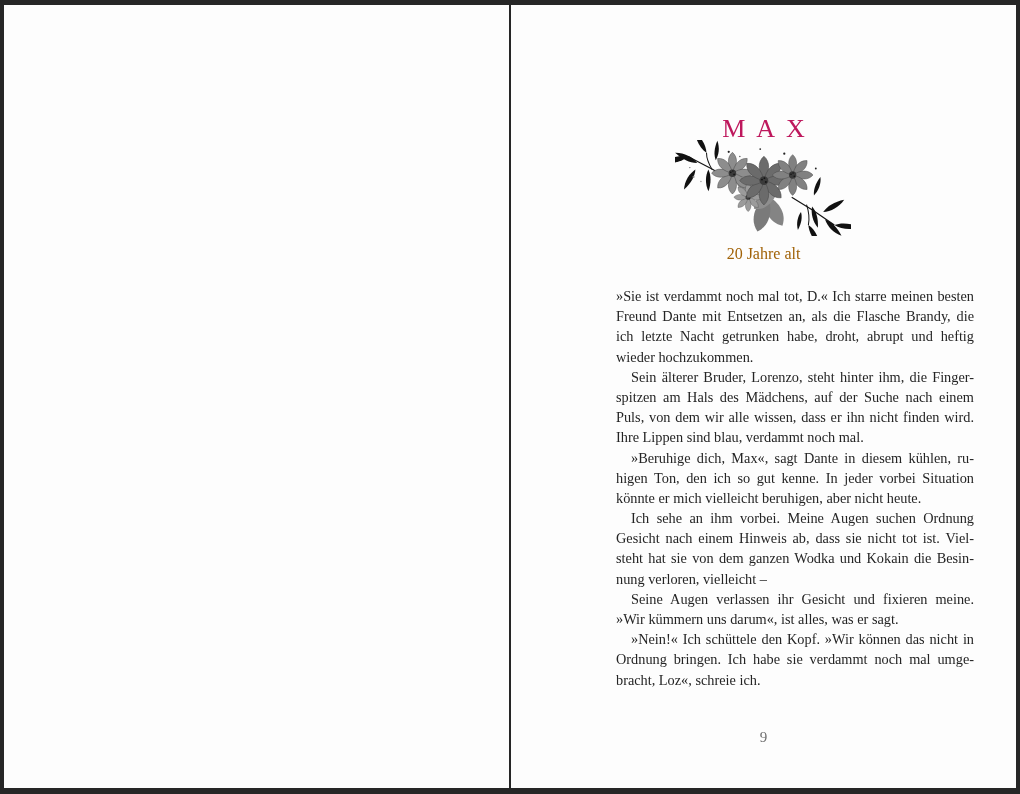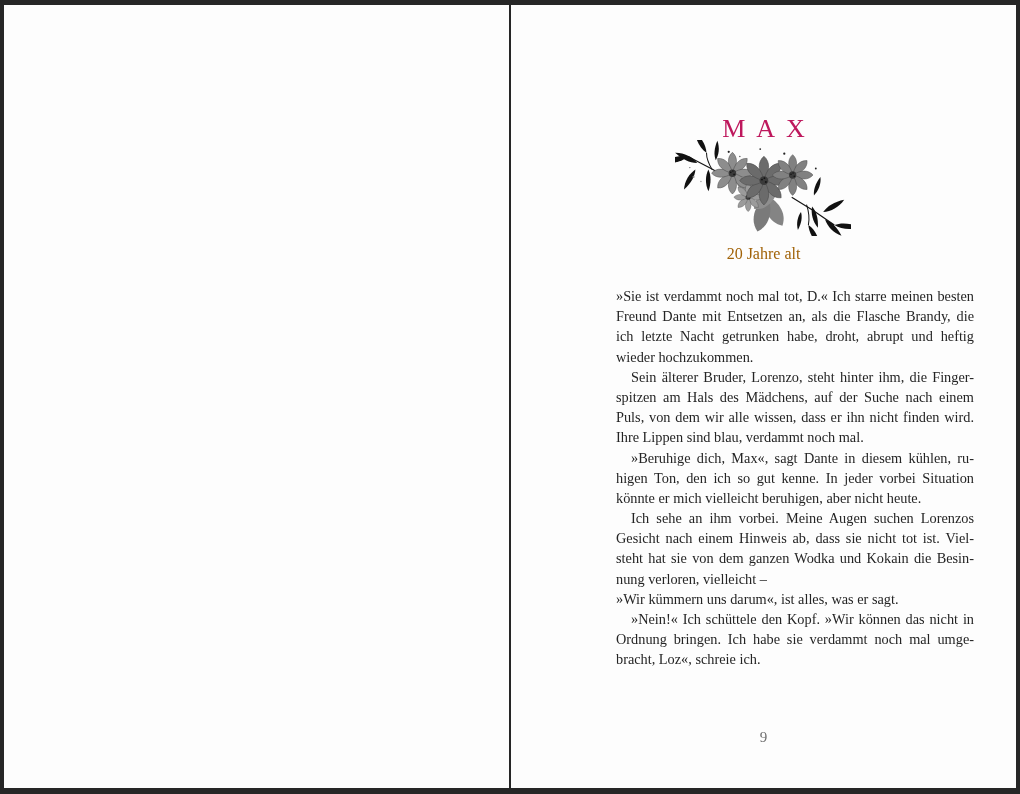--- a/index.html
+++ b/index.html
@@ -166,24 +166,25 @@
         <div class="line">Freund Dante mit Entsetzen an, als die Flasche Brandy, die</div>
         <div class="line">ich letzte Nacht getrunken habe, droht, abrupt und heftig</div>
         <div class="line last">wieder hochzukommen.</div>
         <div class="line indent">Sein älterer Bruder, Lorenzo, steht hinter ihm, die Finger-</div>
         <div class="line">spitzen am Hals des Mädchens, auf der Suche nach einem</div>
         <div class="line">Puls, von dem wir alle wissen, dass er ihn nicht finden wird.</div>
         <div class="line last">Ihre Lippen sind blau, verdammt noch mal.</div>
         <div class="line indent">»Beruhige dich, Max«, sagt Dante in diesem kühlen, ru-</div>
         <div class="line">higen Ton, den ich so gut kenne. In jeder vorbei Situation</div>
         <div class="line last">könnte er mich vielleicht beruhigen, aber nicht heute.</div>
-        <div class="line indent">Ich sehe an ihm vorbei. Meine Augen suchen Lorenzos</div>
+        <div class="line indent">Ich sehe an ihm vorbei. Meine Augen suchen Ordnung</div>
         <div class="line">Gesicht nach einem Hinweis ab, dass sie nicht tot ist. Viel-</div>
         <div class="line">steht hat sie von dem ganzen Wodka und Kokain die Besin-</div>
         <div class="line last">nung verloren, vielleicht –</div>
+        <div class="line indent">Seine Augen verlassen ihr Gesicht und fixieren meine.</div>
         <div class="line last">»Wir kümmern uns darum«, ist alles, was er sagt.</div>
         <div class="line indent">»Nein!« Ich schüttele den Kopf. »Wir können das nicht in</div>
         <div class="line">Ordnung bringen. Ich habe sie verdammt noch mal umge-</div>
         <div class="line last">bracht, Loz«, schreie ich.</div>
       </div>
 
     <div class="page-number">9</div>
   </div>
 </div>
 

